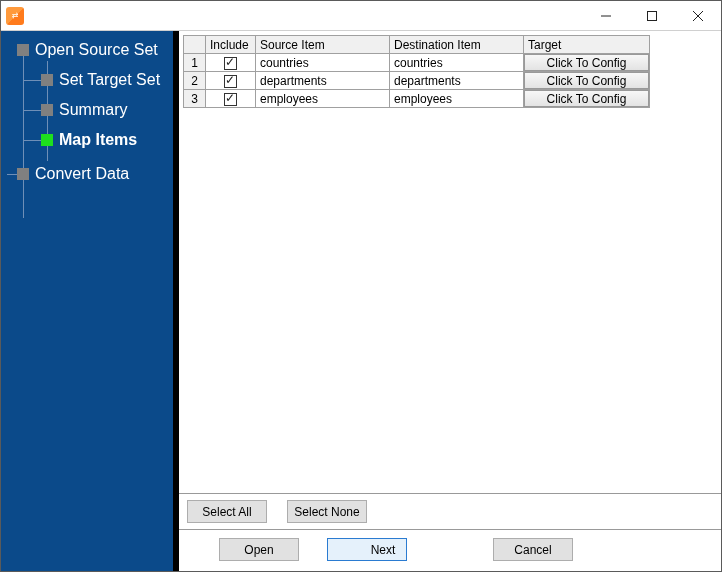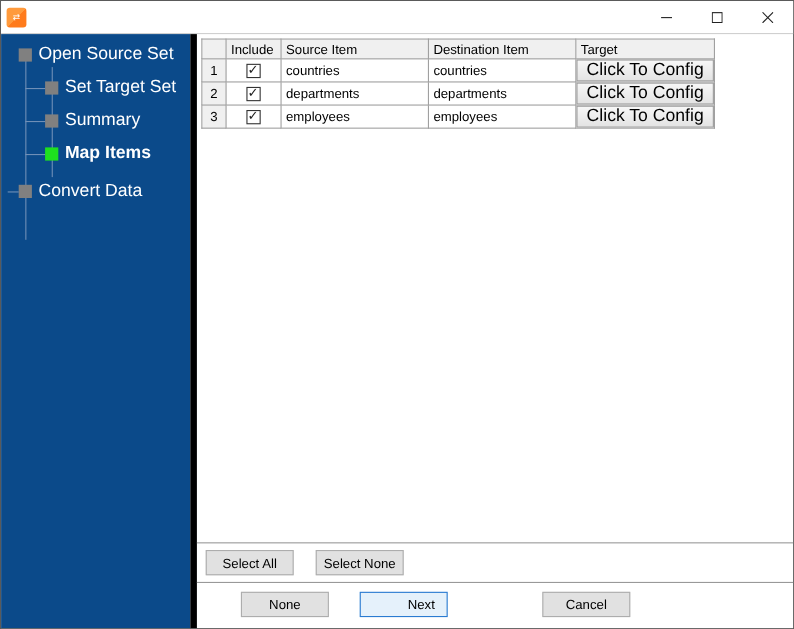--- a/index.html
+++ b/index.html
@@ -31,21 +31,21 @@
     table.grid th, table.grid td { border: 1px solid #a0a0a0; background:#fff; text-align:left; padding: 1px 4px; font-weight:normal; height:18px; }
     table.grid th { background: #f0f0f0; }
     table.grid th.rowhead, table.grid td.rowhead { background:#f0f0f0; text-align:center; width:22px; }
     table.grid th.corner { background:#f0f0f0; }
     .col-include { width:50px; text-align:center; }
     .col-source { width:134px;margin-top:17px; }
     .col-dest { width:134px; }
     .col-fields { width:126px; padding:0 !important; }
     .chk { display:inline-block; width:13px; height:13px; border:1px solid #333; position:relative; vertical-align:middle; }
     .chk.checked::after { content:"✓"; position:absolute; top:-3px; left:0; font-size:12px; color:#222; }
-    .config-btn { width:100%; height:100%; border:1px solid #999; background:linear-gradient(#f7f7f7,#e3e3e3); font-size:16px; padding:0; cursor:default; }
+    .config-btn { width:100%; height:100%; border:1px solid #999; background:linear-gradient(#f7f7f7,#e3e3e3); font-size:12px; padding:0; cursor:default; }
 
     .select-row { padding: 6px 8px; border-top: 1px solid #999; display:flex; gap:20px; }
     .nav-row { padding: 8px 8px 10px 8px; display:flex; gap:28px; border-top: 1px solid #999; }
     .btn { width:80px; height:23px; border:1px solid #adadad; background:#e1e1e1; font-size:12px; display:flex; align-items:center; justify-content:center; cursor:default; }
     .btn.primary { border:1px solid #2a7bd1; background:#e5f1fb;padding-left:32px; }
     .nav-row .spacer1 { width: 4px; }
     .nav-row .spacer2 { width: 30px; }
   </style>
 </head>
 <body>
@@ -169,21 +169,21 @@
         </table>
       </div>
 
       <div class="select-row">
         <div class="btn">Select All</div>
         <div class="btn">Select None</div>
       </div>
 
       <div class="nav-row">
         <div class="spacer1"></div>
-        <div class="btn">None</div>
+        <div class="btn">Open</div>
         <div class="btn primary">Next</div>
         <div class="spacer2"></div>
         <div class="btn">Cancel</div>
       </div>
 
     </div>
 
   </div>
 </div>
 

